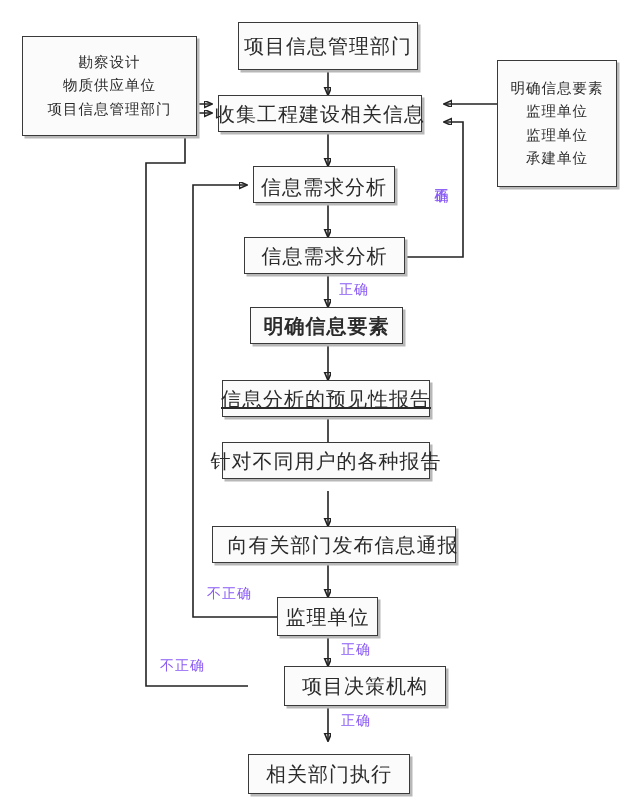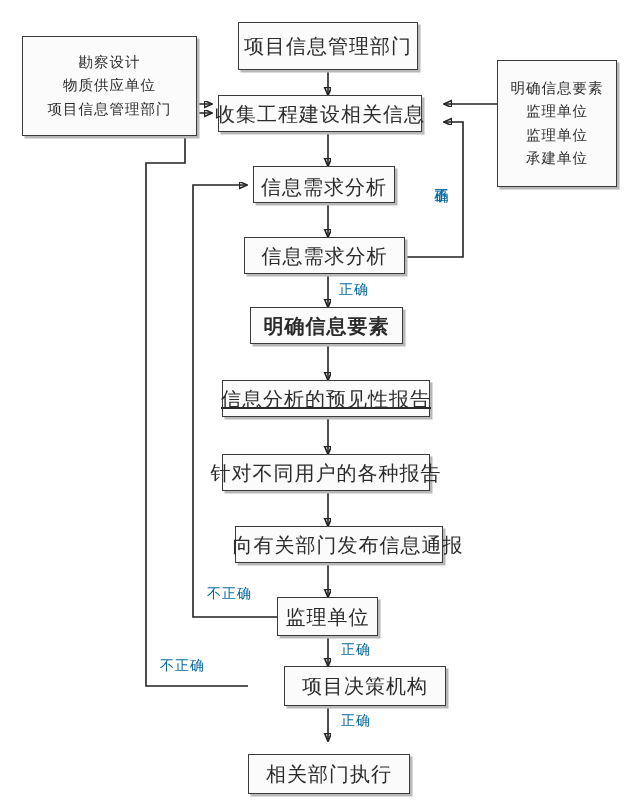--- a/index.html
+++ b/index.html
@@ -32,21 +32,21 @@
     line-height: 1.5;
     letter-spacing: 1px;
     text-align: center;
     white-space: nowrap;
   }
   .node .ln { display: block; }
   .multi { font-size: 14.5px; line-height: 1.62; }
   .edge-label {
     position: absolute;
     font-size: 14px;
-    color: #0369a1;
+    color: #8b5cf6;
     letter-spacing: 1px;
     white-space: nowrap;
   }
   .edge-label.vertical {
     writing-mode: vertical-rl;
     text-orientation: upright;
     letter-spacing: 0px;
     line-height: 1;
   }
   svg.wires {
@@ -136,25 +136,25 @@
   </div>
 
   <div class="node" style="left:250px; top:307px; width:153px; height:37px;font-weight:bold;">
     <span class="ln">明确信息要素</span>
   </div>
 
   <div class="node" style="left:222px; top:380px; width:208px; height:37px;text-decoration:underline;">
     <span class="ln">信息分析的预见性报告</span>
   </div>
 
-  <div class="node" style="left:222px; top:454px; width:208px; height:37px;">
+  <div class="node" style="left:222px; top:442px; width:208px; height:37px;">
     <span class="ln">针对不同用户的各种报告</span>
   </div>
 
-  <div class="node" style="left:235px; top:526px; width:208px; height:37px;padding-left:18px;">
+  <div class="node" style="left:212px; top:526px; width:244px; height:37px;padding-left:18px;">
     <span class="ln">向有关部门发布信息通报</span>
   </div>
 
   <div class="node" style="left:277px; top:597px; width:101px; height:39px;">
     <span class="ln">监理单位</span>
   </div>
 
   <div class="node" style="left:248px; top:666px; width:162px; height:40px;margin-left:36px;">
     <span class="ln">项目决策机构</span>
   </div>

